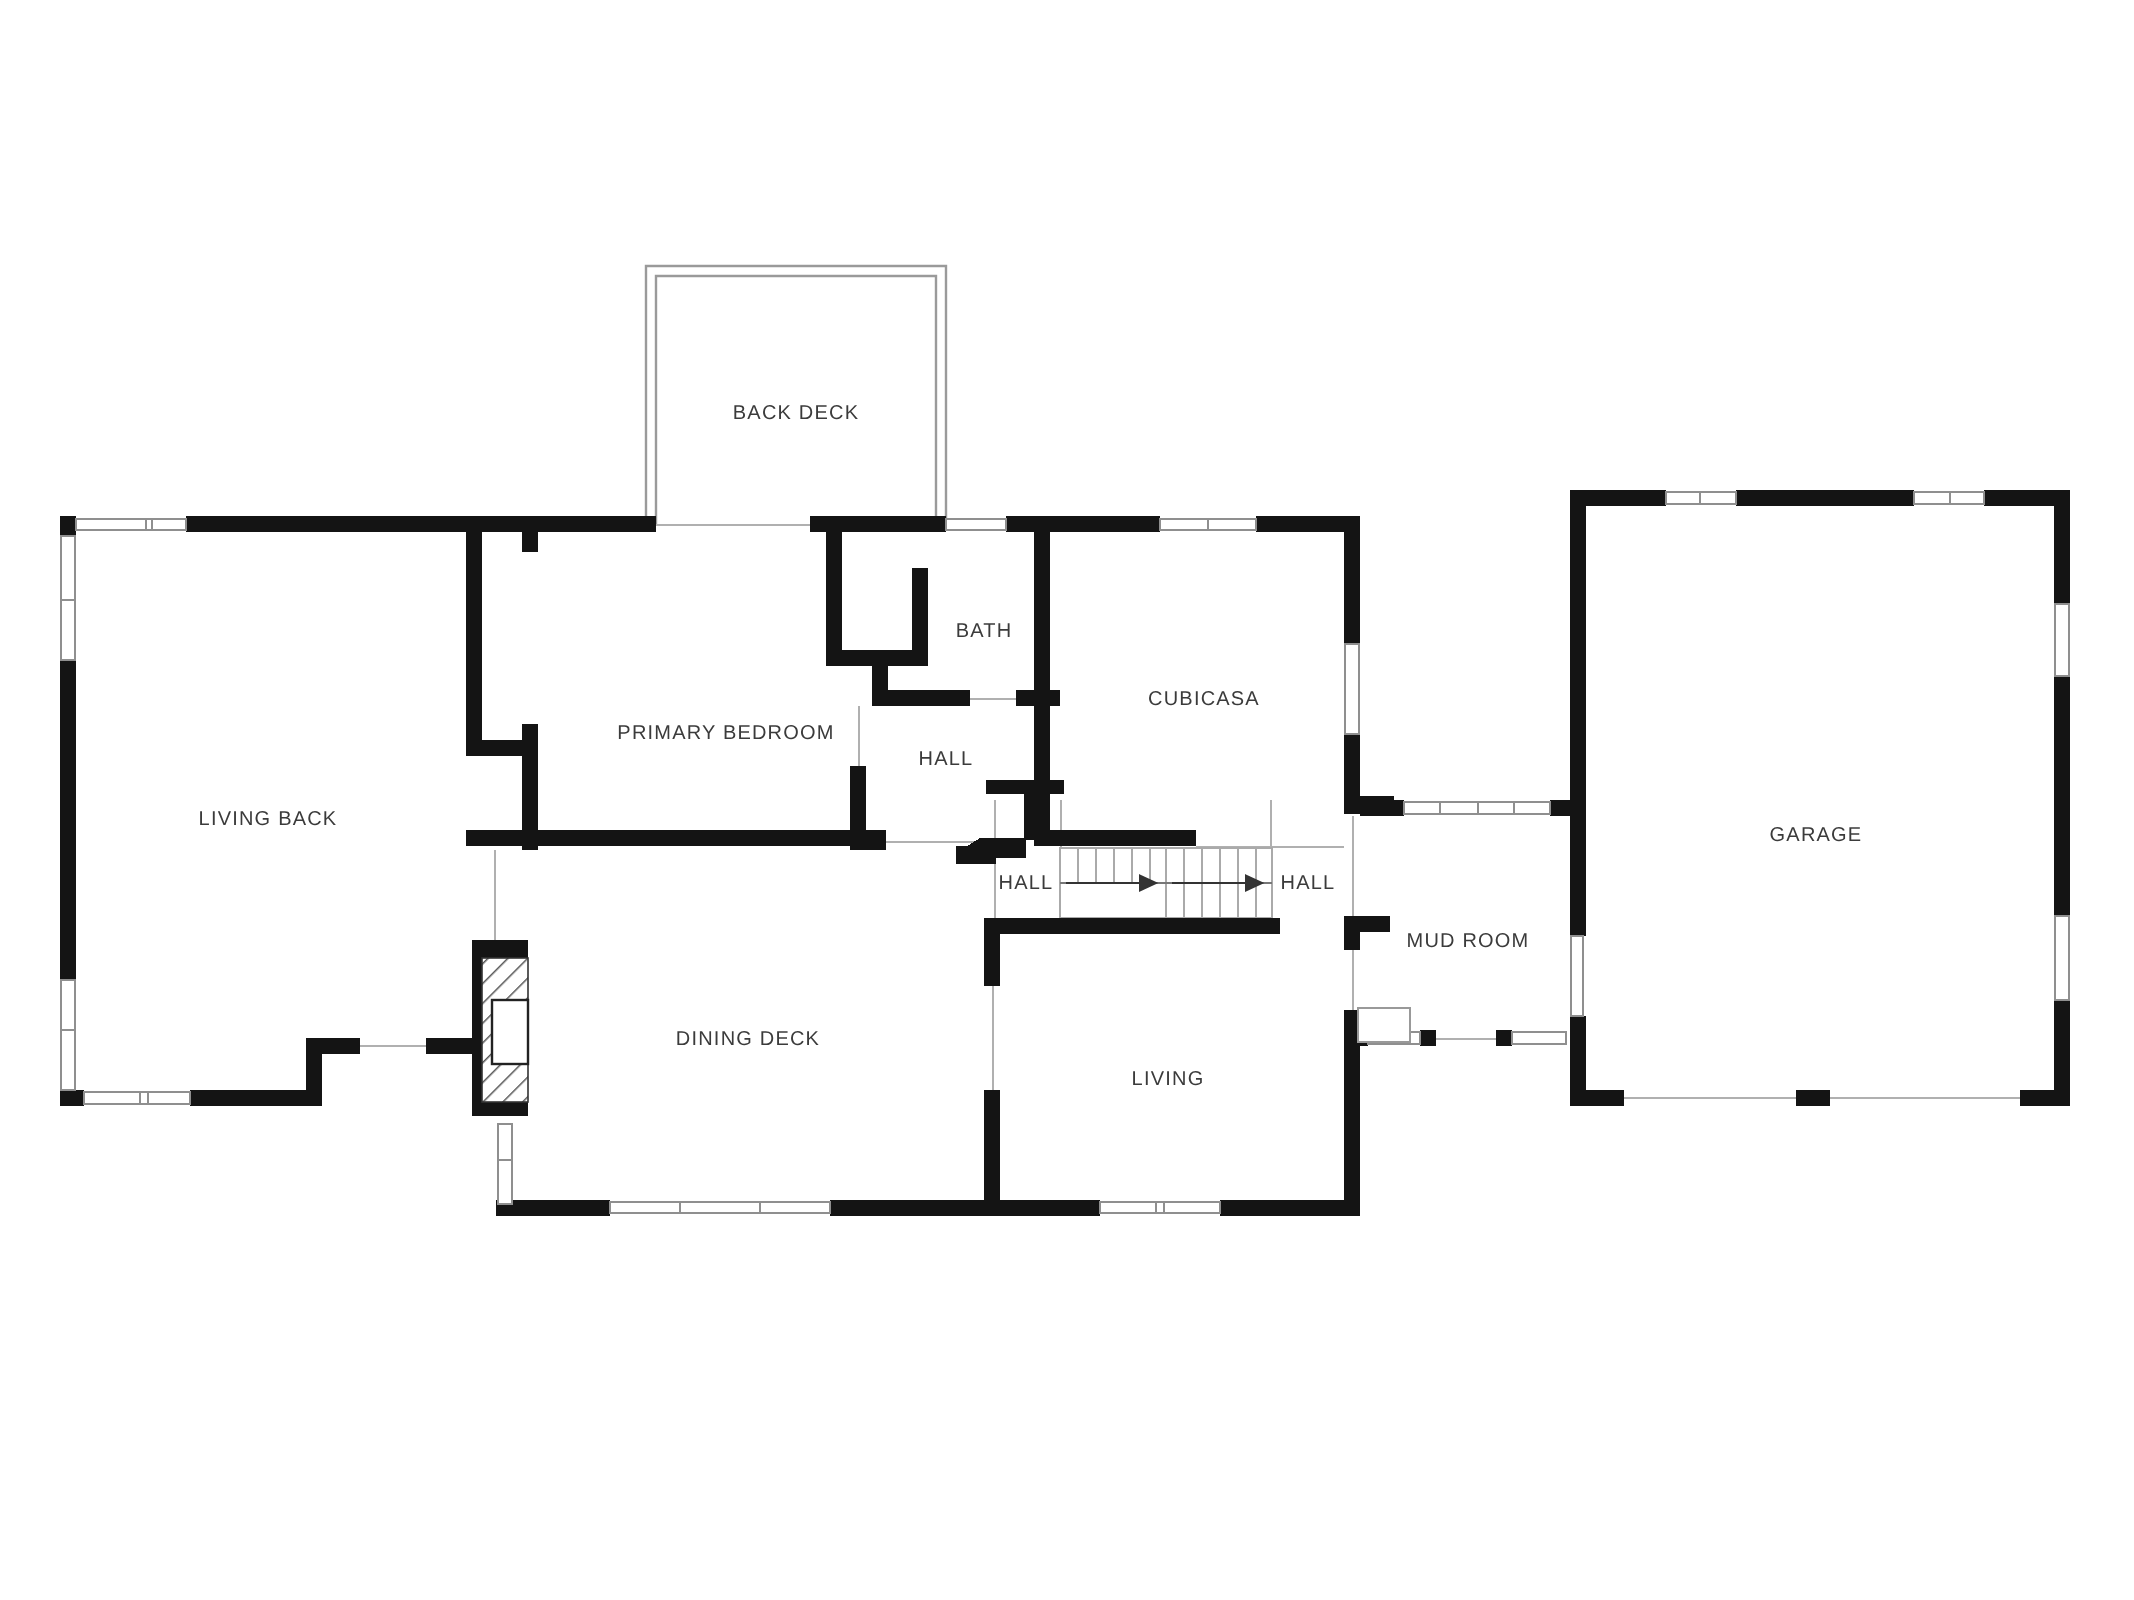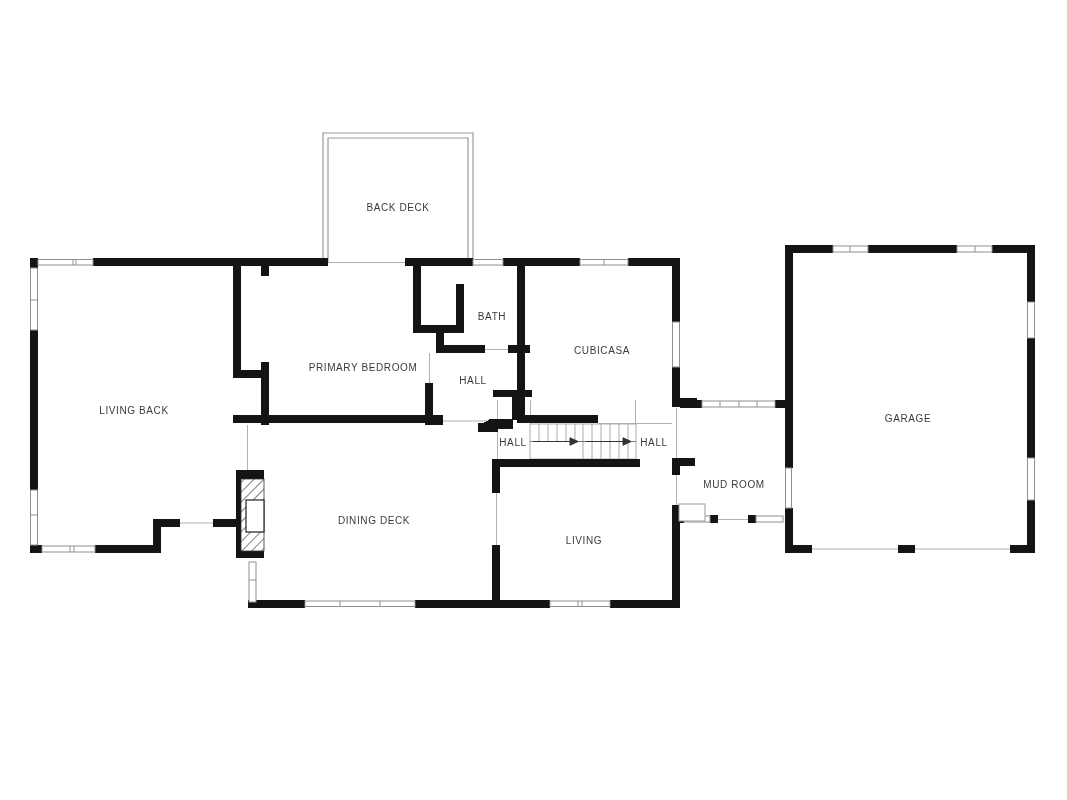--- a/index.html
+++ b/index.html
@@ -15,21 +15,21 @@
   .lbl-back-deck{left:398px;top:207px;}
   .lbl-living-room{left:134px;top:410px;}
   .lbl-primary-bedroom{left:347px;top:367px;margin-left:16px;}
   .lbl-bath{left:492px;top:316px;}
   .lbl-hall-upper{left:473px;top:380px;}
   .lbl-bedroom{left:602px;top:350px;}
   .lbl-hall-stairs{left:513px;top:442px;}
   .lbl-hall-right{left:654px;top:442px;}
   .lbl-dining-area{left:374px;top:520px;}
   .lbl-kitchen{left:584px;top:540px;}
-  .lbl-mud-room{left:734px;top:471px;margin-top:13px;}
+  .lbl-mud-room{left:734px;top:471px;}
   .lbl-garage{left:908px;top:418px;}
   #footer-note{
     position:absolute;left:534px;top:766px;transform:translateX(-50%);
     font-size:10px;letter-spacing:.2px;color:#c9c9c9;white-space:nowrap;
   }
   #brand-logo{
     position:absolute;left:0;top:753px;width:131px;height:47px;background:#6e6e6e;
     display:flex;align-items:center;justify-content:center;padding-left:27px;
   }
   .logo-inner{position:relative;display:flex;align-items:baseline;}

